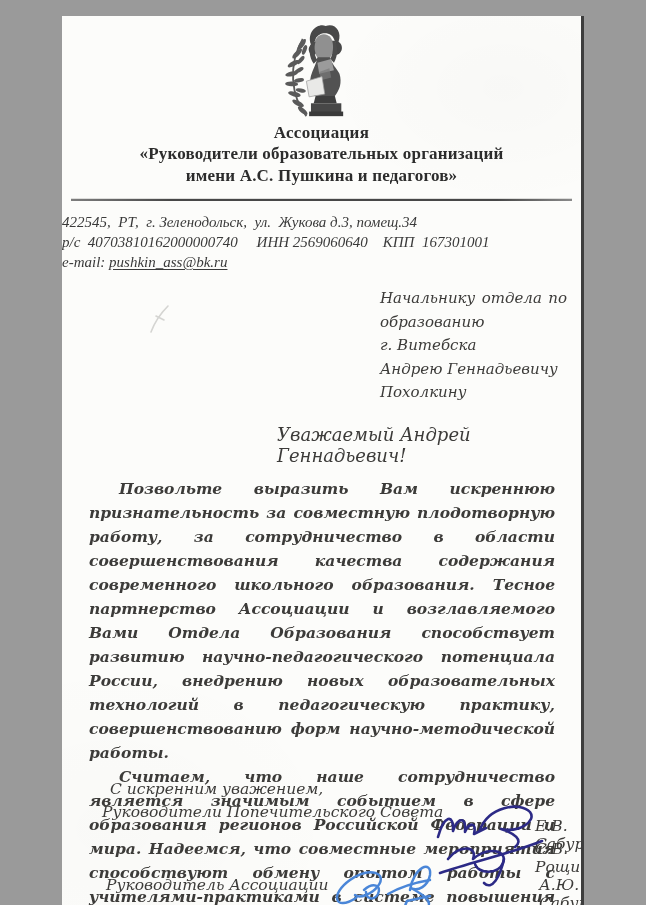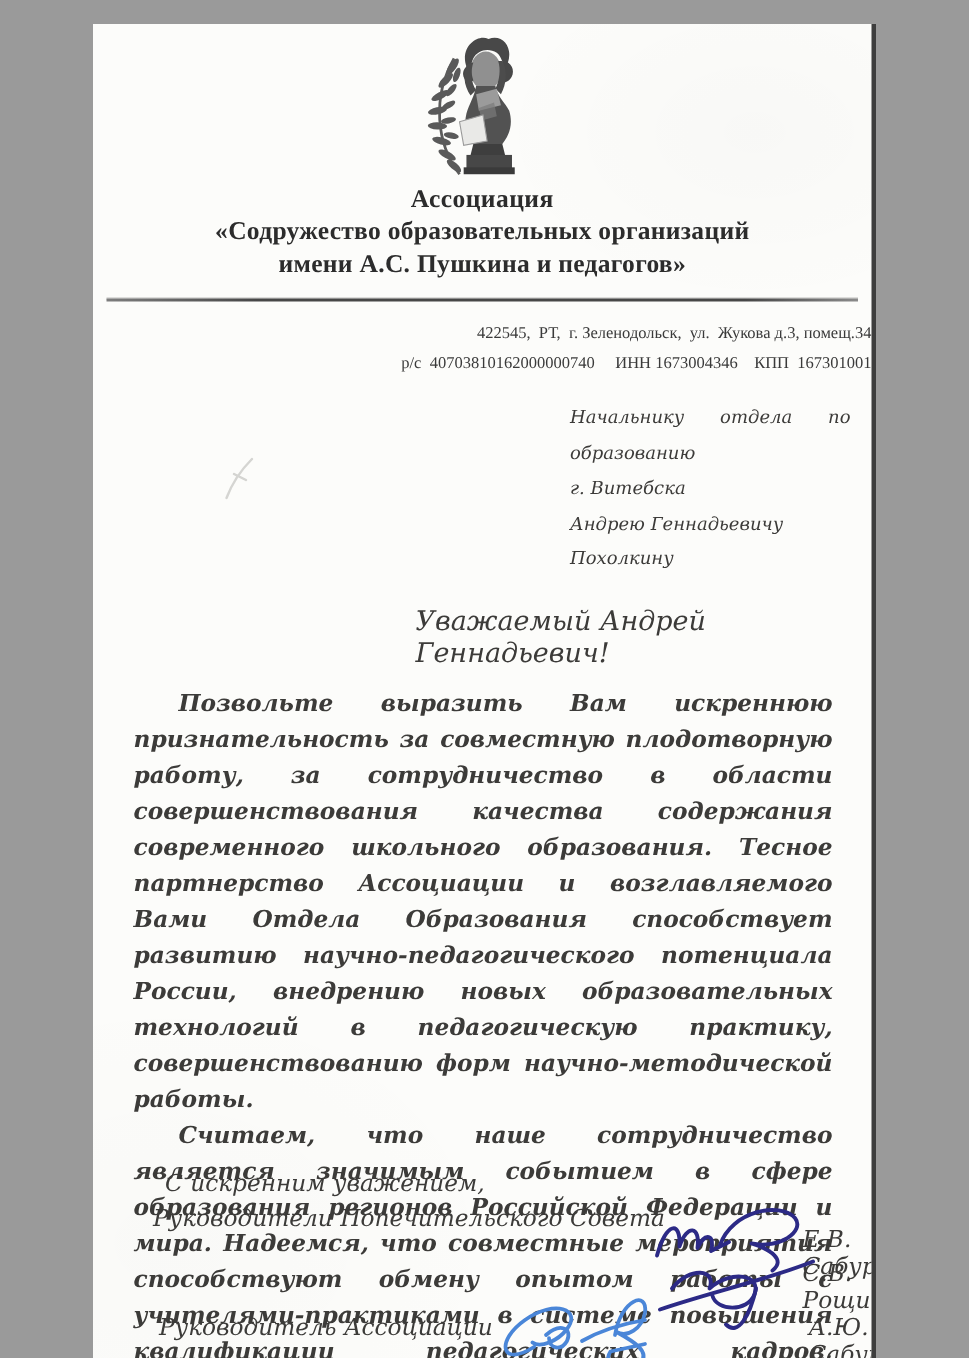--- a/index.html
+++ b/index.html
@@ -34,32 +34,32 @@
   }
 
   .divider {
     height:2px; margin:12px 9px 0 9px;
     background:linear-gradient(to right,#7d7d7d,#474747 20%,#474747 85%,#8a8a8a);
     box-shadow:0 -1px 0 rgba(0,0,0,0.12);
   }
 
   
   .contact {
-    margin-top:11px; text-align:right;
-    font-size:11px; line-height:20px; color:#3a3a3a;
+    margin-top:11px; text-align:left;
+    font-size:15px; line-height:20px; color:#3a3a3a;font-style:italic;
   }
   .contact-line { white-space:pre-wrap; }
   .email-link { text-decoration:underline; text-underline-offset:2px; }
 
   
   .script { font-family:"DejaVu Serif", serif; font-style:italic; color:#3c3b39; }
 
   .addressee {
     margin:15px 14px 0 318px;
-    font-size:12px; line-height:23.5px;
+    font-size:15px; line-height:23.5px;
   }
   .addressee-line.stretch { text-align:justify; text-align-last:justify; }
 
   .salutation { margin:19px 0 0 215px; font-size:18px; }
 
   .body-text {
     margin:11px 26px 0 27px;
     font-size:15.5px; line-height:24px;
     text-align:justify;
     font-weight:bold;
@@ -102,29 +102,30 @@
       <path d="M64 20 C68 27 67 37 63 44 L59 40 C62 34 63 26 61 20 Z" fill="#4c4c4c"></path>
       <path d="M45 38 L59 38 C60 45 66 50 69 56 C72 66 69 74 64 80 L41 80 C38 73 36 66 38 58 C40 51 44 45 45 38 Z" fill="#525252"></path>
       <path d="M45 44 L60 40 L63 52 L47 56 Z" fill="#a8a8a8" opacity="0.85"></path>
       <path d="M47 54 L58 50 L60 60 L49 63 Z" fill="#7a7a7a" opacity="0.7"></path>
       <path d="M33 64 L50 59 L53 78 L36 81 Z" fill="#e9e9e7" stroke="#9b9b9b" stroke-width="0.8"></path>
       <path d="M43 80 L64 80 L66 88 L41 88 Z" fill="#3e3e3e"></path>
       <rect x="38" y="88" width="33" height="10" fill="#474747"></rect>
       <rect x="36" y="97" width="37" height="5" fill="#3a3a3a"></rect>
     </svg>
     <div class="org-type">Ассоциация</div>
-    <div class="org-name">«Содружество образовательных организаций</div>
+    <div class="org-name">«Руководители образовательных организаций</div>
     <div class="org-name">имени А.С. Пушкина и педагогов»</div>
   </div>
 
   <div class="divider"></div>
 
   <div class="contact">
     <div class="contact-line">422545,  РТ,  г. Зеленодольск,  ул.  Жукова д.3, помещ.34</div>
-    <div class="contact-line">р/с  40703810162000000740     ИНН 1673004346    КПП  167301001</div>
+    <div class="contact-line">р/с  40703810162000000740     ИНН 2569060640    КПП  167301001</div>
+    <div class="contact-line"><span>e-mail: </span><span class="email-link">pushkin_ass@bk.ru</span></div>
   </div>
 
   <div class="addressee script">
     <div class="addressee-line stretch">Начальнику отдела по образованию</div>
     <div class="addressee-line">г. Витебска</div>
     <div class="addressee-line">Андрею Геннадьевичу Похолкину</div>
   </div>
 
   <div class="salutation script">Уважаемый Андрей Геннадьевич!</div>
 

